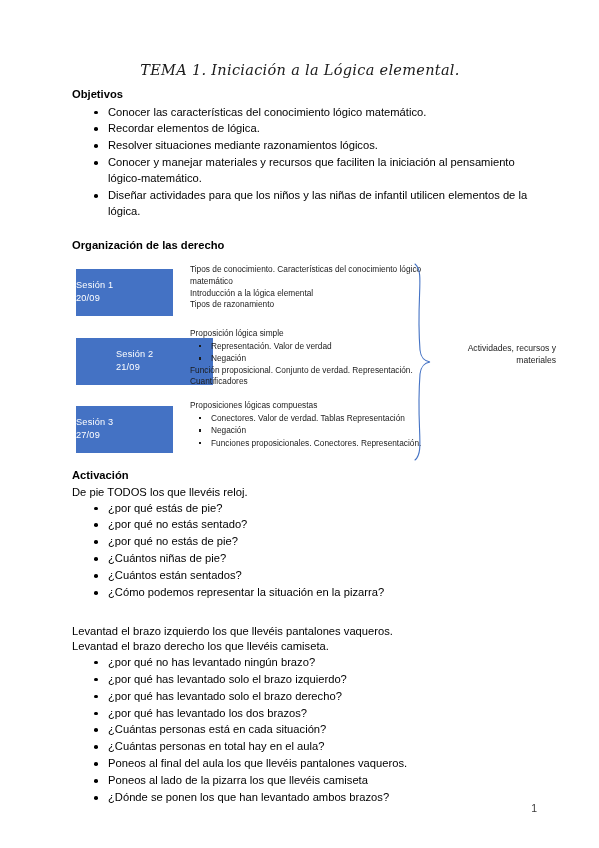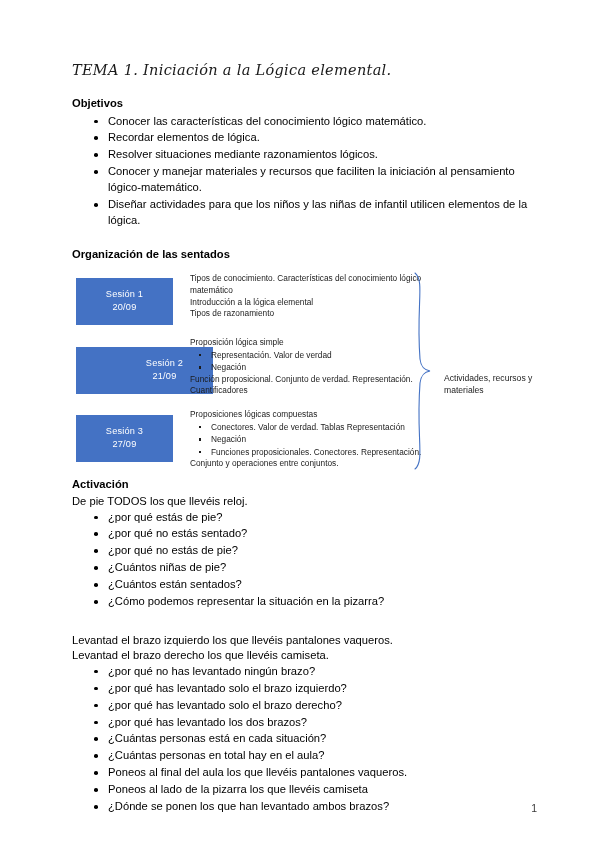--- a/index.html
+++ b/index.html
@@ -28,22 +28,23 @@
   }
 
   
   .doc-title {
     font-family: "DejaVu Serif", serif;
     font-style: italic;
     font-size: 14.5px;
     font-weight: 400;
     letter-spacing: 0.3px;
     color: #1a1a1a;
-    margin: 0 0 17px 0;
+    margin: 0 0 8px 0;
     line-height: 1.2;
+    text-align: center;
   }
 
   .section-heading {
     font-size: 11.2px;
     font-weight: bold;
     margin: 0 0 2px 0;
     line-height: 1.35;
   }
   .para {
     font-size: 11.2px;
@@ -84,21 +85,21 @@
   }
   .sess-box {
     position: absolute;
     left: 4px;
     width: 97px;
     height: 47px;
     background: #4472C4;
     color: #ffffff;
     display: flex;
     flex-direction: column;
-    align-items: center;
+    align-items: flex-start;
     justify-content: center;
     font-size: 9.2px;
     line-height: 1.45;
     letter-spacing: 0.2px;
   }
   .sess-box .l2 { display: block; }
   .sess-1 { top: 9px; }
   .sess-2 { top: 78px; padding-left: 40px; }
   .sess-3 { top: 146px; }
 
@@ -140,25 +141,24 @@
     left: 340px;
     top: 2px;
     width: 26px;
     height: 200px;
   }
   .brace-label {
     position: absolute;
     left: 372px;
     top: 82px;
     width: 112px;
-    text-align: left;
+    text-align: right;
     font-size: 8.6px;
     line-height: 1.45;
     color: #1b1b1b;
-    margin-top: 21px;
   }
 
   .page-number {
     position: absolute;
     right: 62px;
     bottom: 34px;
     font-size: 10.5px;
     color: #3a3a3a;
   }
 </style>
@@ -174,21 +174,21 @@
     <ul class="bullets">
       <li>Conocer las características del conocimiento lógico matemático.</li>
       <li>Recordar elementos de lógica.</li>
       <li>Resolver situaciones mediante razonamientos lógicos.</li>
       <li>Conocer y manejar materiales y recursos que faciliten la iniciación al pensamiento lógico-matemático.</li>
       <li>Diseñar actividades para que los niños y las niñas de infantil utilicen elementos de la lógica.</li>
     </ul>
 
     <div class="gap-md"></div>
 
-    <div class="section-heading">Organización de las sentados</div>
+    <div class="section-heading">Organización de las derecho</div>
 
     <div class="diagram">
 
       <div class="sess-box sess-1">
         <span>Sesión 1</span>
         <span class="l2">20/09</span>
       </div>
       <div class="sess-box sess-2">
         <span>Sesión 2</span>
         <span class="l2">21/09</span>
@@ -213,21 +213,20 @@
         <span class="line">Función proposicional. Conjunto de verdad. Representación. Cuantificadores</span>
       </div>
 
       <div class="sess-content c-3">
         <span class="line">Proposiciones lógicas compuestas</span>
         <ul>
           <li>Conectores. Valor de verdad. Tablas Representación</li>
           <li>Negación</li>
           <li>Funciones proposicionales. Conectores. Representación.</li>
         </ul>
-        <span class="line">Conjunto y operaciones entre conjuntos.</span>
       </div>
 
       <svg class="brace" viewBox="0 0 26 200" preserveAspectRatio="none">
         <path d="M3 2 C13 10, 4 34, 8 88 C9 96, 12 99, 18 100 C12 101, 9 104, 8 112 C4 166, 13 190, 3 198" fill="none" stroke="#4472C4" stroke-width="1.1" stroke-linecap="round"></path>
       </svg>
 
       <div class="brace-label">Actividades, recursos y materiales</div>
     </div>
 
     <div class="section-heading">Activación</div>

